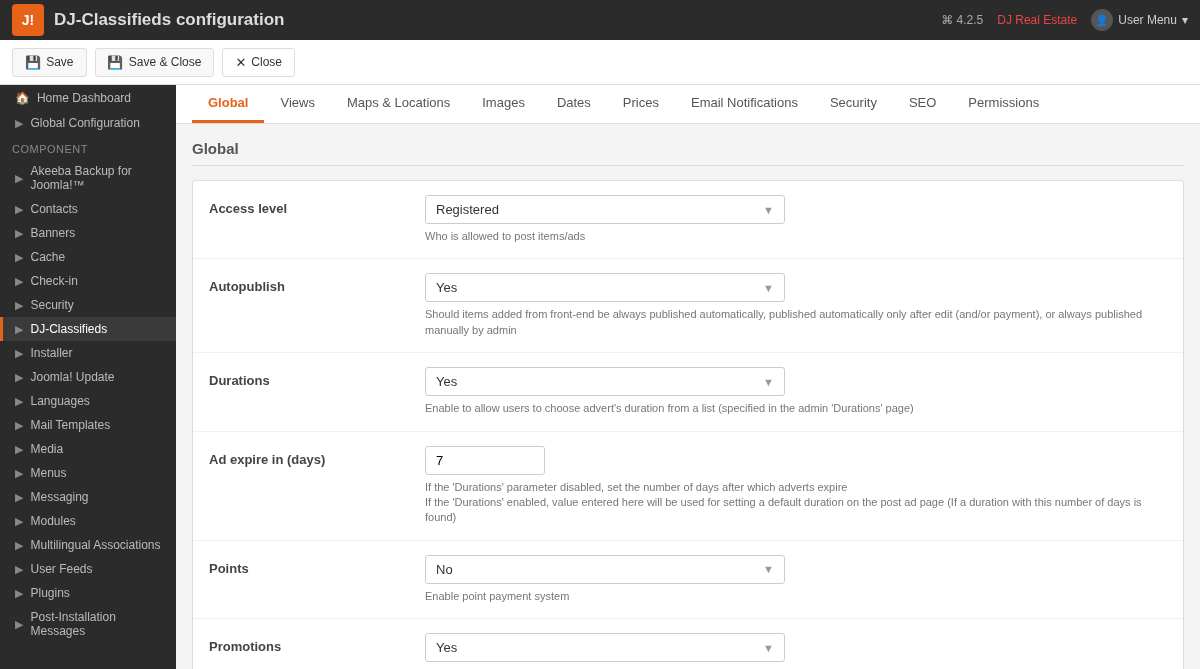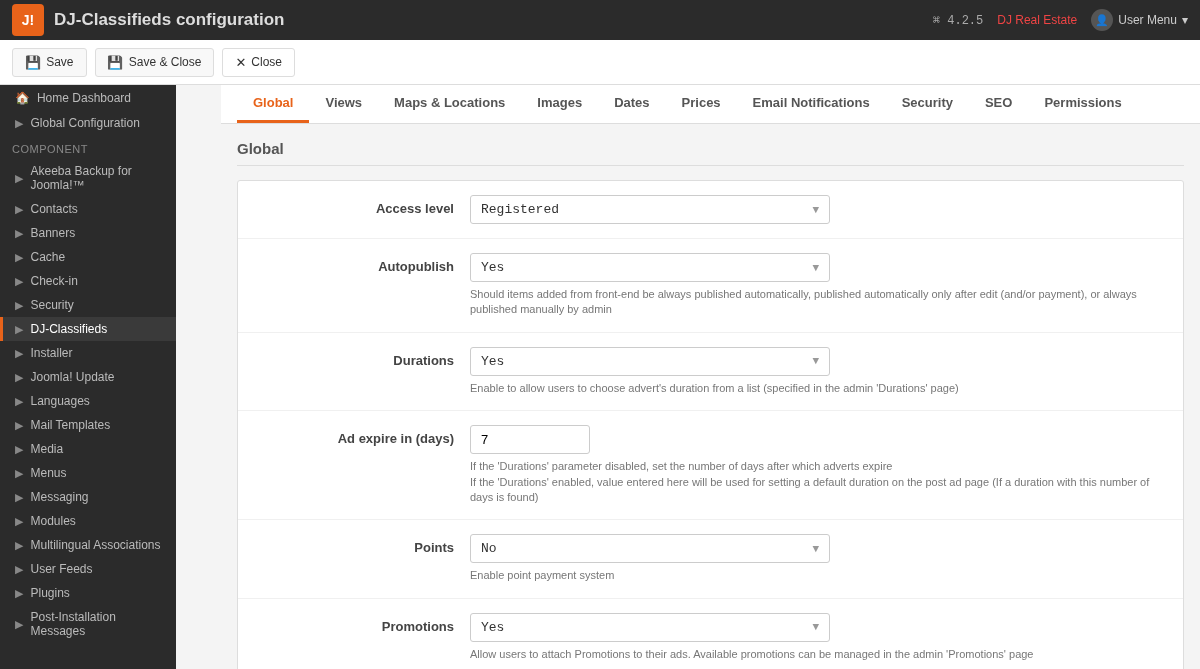--- a/index.html
+++ b/index.html
@@ -13,21 +13,21 @@
       align-items: center;
       justify-content: space-between;
       padding: 0 12px;
       color: #ccc;
       flex-shrink: 0;
     }
     .topbar-left { display: flex; align-items: center; gap: 10px; }
     .topbar-logo { background: #e8631a; width: 32px; height: 32px; border-radius: 4px; display: flex; align-items: center; justify-content: center; color: white; font-weight: bold; font-size: 14px; }
     .topbar-title { color: #ddd; font-size: 17px; font-weight: bold; }
     .topbar-right { display: flex; align-items: center; gap: 14px; font-size: 12px; }
-    .topbar-version { color: #aaa; font-family: Liberation Mono, monospace; }
+    .topbar-version { color: #aaa; }
     .topbar-dj { color: #ef4444; }
     .topbar-user { display: flex; align-items: center; gap: 5px; color: #ccc; }
     .topbar-user-icon { width: 22px; height: 22px; border-radius: 50%; background: #555; display: flex; align-items: center; justify-content: center; font-size: 11px; }
 
     
     .toolbar {
       background: #fff;
       border-bottom: 1px solid #ddd;
       height: 45px;
       display: flex;
@@ -77,40 +77,38 @@
     .sidebar-item.active { background: #3a3a3a; border-left-color: #e8631a; color: #fff; }
     .sidebar-item .si-icon { font-size: 11px; color: #888; }
     .sidebar-item .si-label { font-size: 12px; }
     .sidebar-item.home-item { padding: 6px 12px; }
 
     
     .content-area {
       flex: 1;
       overflow-y: auto;
       background: #f4f4f4;
-      padding-left: 45px;
     }
 
     
     .tabs-bar {
       background: #fff;
       border-bottom: 1px solid #ddd;
       display: flex;
       gap: 0;
       padding: 0 16px;
       flex-shrink: 0;
     }
     .tab {
       padding: 10px 16px;
       cursor: pointer;
       font-size: 13px;
       color: #555;
       border-bottom: 3px solid transparent;
       white-space: nowrap;
-      font-weight: bold;
     }
     .tab.active { color: #e8631a; border-bottom-color: #e8631a; font-weight: bold; }
 
     
     .config-section {
       padding: 16px;
     }
     .section-heading {
       font-size: 15px;
       font-weight: bold;
@@ -134,21 +132,20 @@
       gap: 16px;
     }
     .config-row:last-child { border-bottom: none; }
     .config-label-col {
       width: 200px;
       flex-shrink: 0;
       font-weight: bold;
       font-size: 13px;
       color: #444;
       padding-top: 6px;
-      text-align: right;
     }
     .config-control-col {
       flex: 1;
     }
     .config-desc {
       font-size: 11px;
       color: #777;
       margin-top: 5px;
       line-height: 1.4;
     }
@@ -157,21 +154,20 @@
       align-items: center;
       justify-content: space-between;
       border: 1px solid #ccc;
       border-radius: 3px;
       padding: 6px 10px;
       background: #fff;
       cursor: pointer;
       font-size: 13px;
       min-width: 200px;
       max-width: 360px;
-      font-family: Liberation Mono, monospace;
     }
     .dropdown-select .dd-arrow { color: #999; font-size: 11px; }
     .text-input {
       border: 1px solid #ccc;
       border-radius: 3px;
       padding: 6px 10px;
       font-size: 13px;
       width: 120px;
     }
 
@@ -332,20 +328,21 @@
       <div class="config-card" id="config-card">
           <div class="config-row">
     <div class="config-label-col">Access level</div>
     <div class="config-control-col">
 
       <div class="dropdown-select">
         <span>Registered</span>
         <span class="dd-arrow">▼</span>
       </div>
 
+      <div class="config-desc">Who is allowed to post items/ads</div>
     </div>
   </div>
           <div class="config-row">
     <div class="config-label-col">Autopublish</div>
     <div class="config-control-col">
 
       <div class="dropdown-select">
         <span>Yes</span>
         <span class="dd-arrow">▼</span>
       </div>

